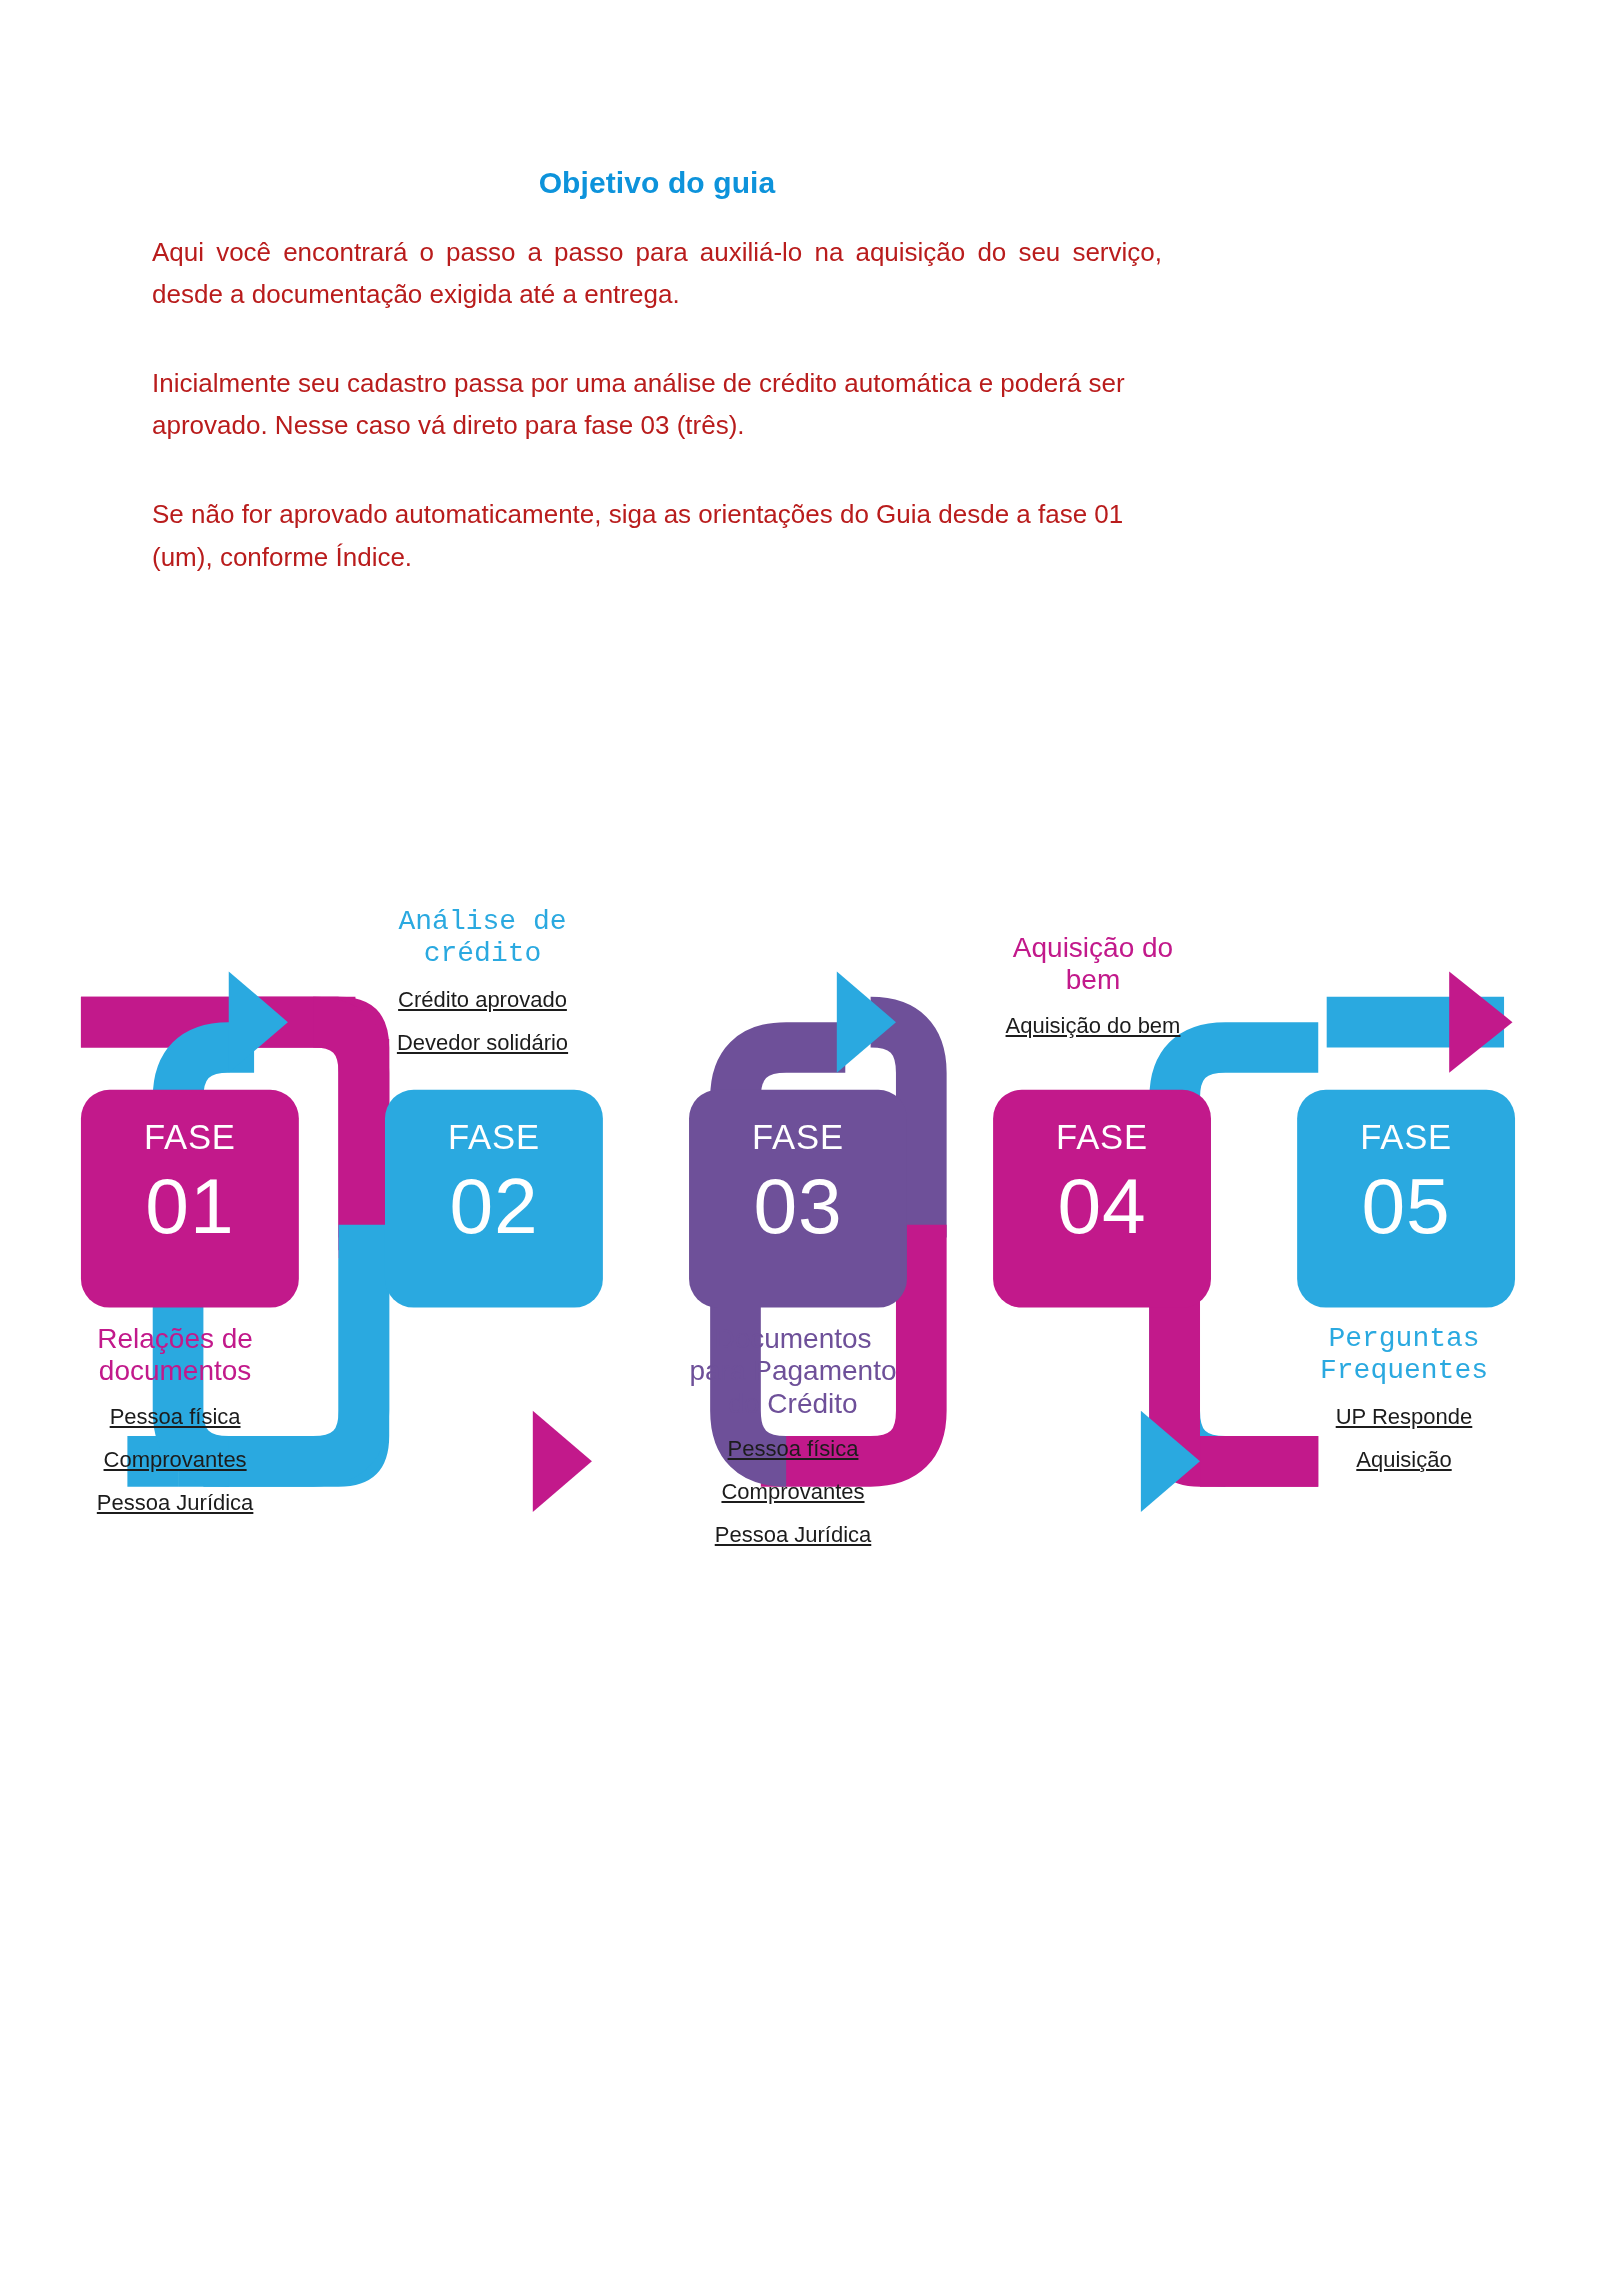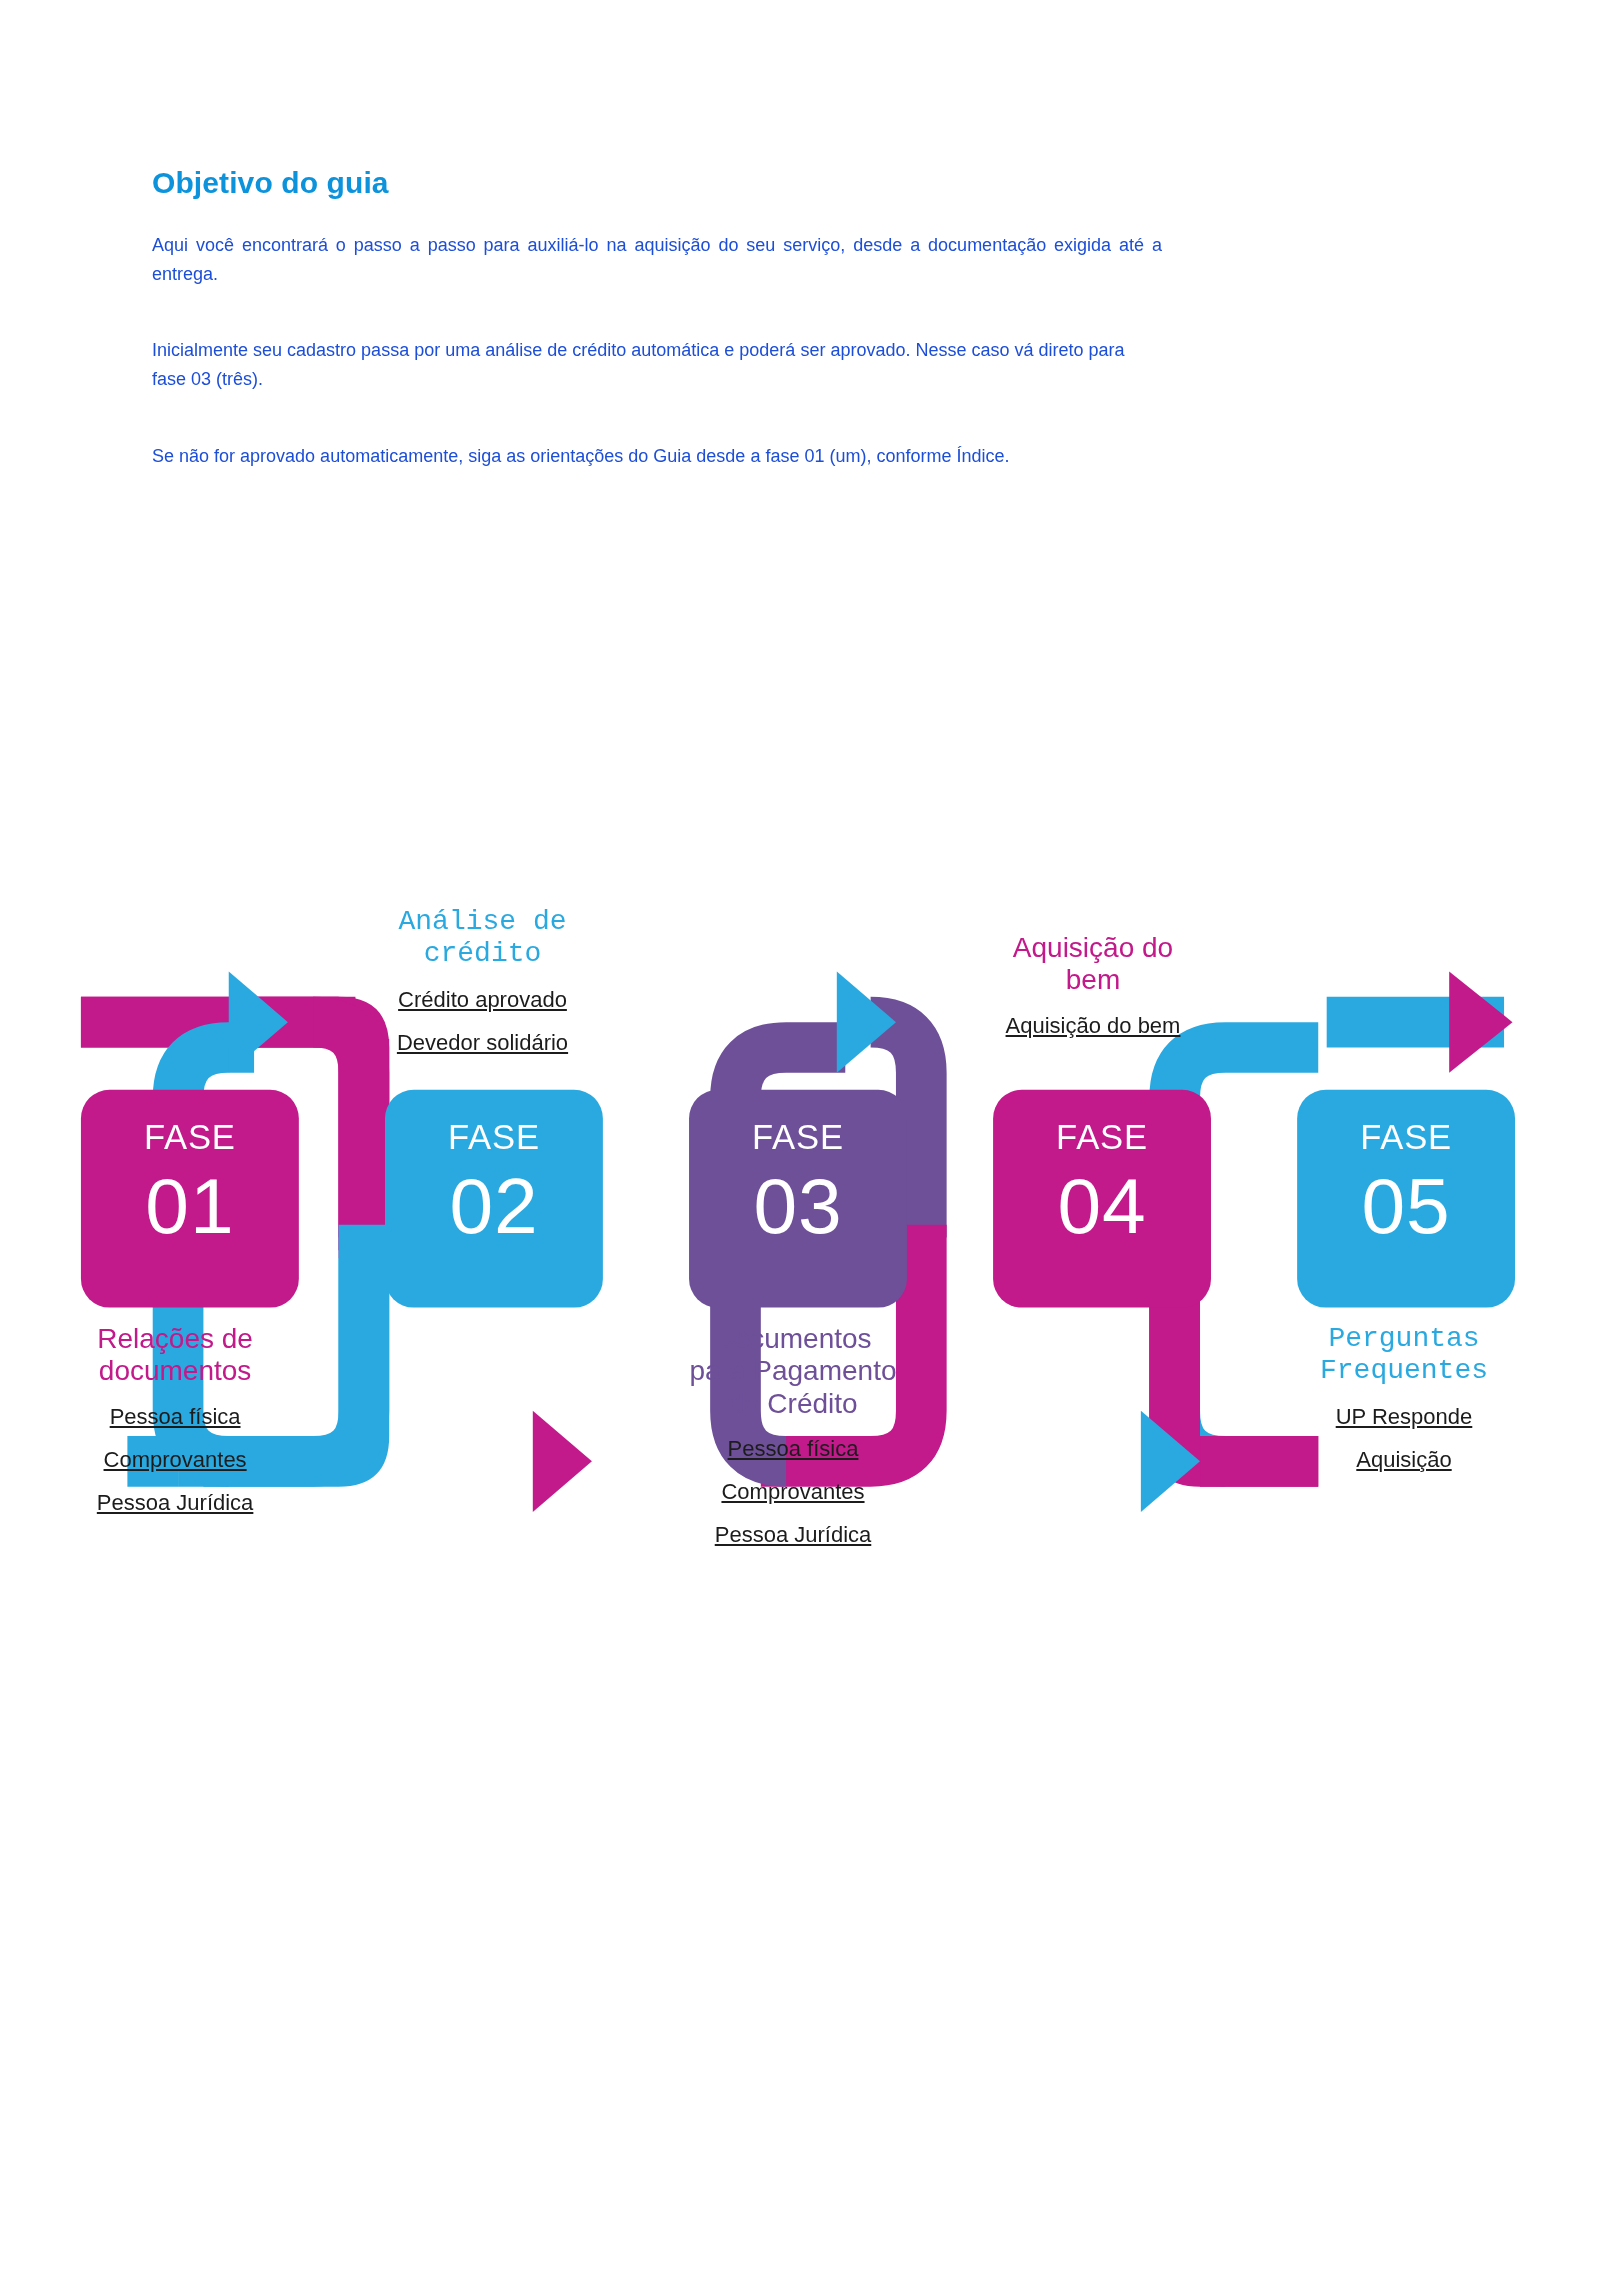--- a/index.html
+++ b/index.html
@@ -21,26 +21,27 @@
     top:166px;
     width:1010px;
   }
   #intro h1{
     margin:0 0 32px 0;
     font-size:30px;
     font-weight:700;
     letter-spacing:0.1px;
     color:#0d93db;
     line-height:1.1;
+    text-align:center;
   }
   #intro p{
     margin:0 0 47px 0;
-    font-size:18px;
+    font-size:26px;
     line-height:1.62;
-    color:#1d4ed8;
+    color:#b91c1c;
     font-weight:400;
   }
   #intro p.justify{ text-align:justify; }
   #intro p:last-child{ margin-bottom:0; }
 
   
   #diagram{
     position:absolute;
     left:0;
     top:887px;

